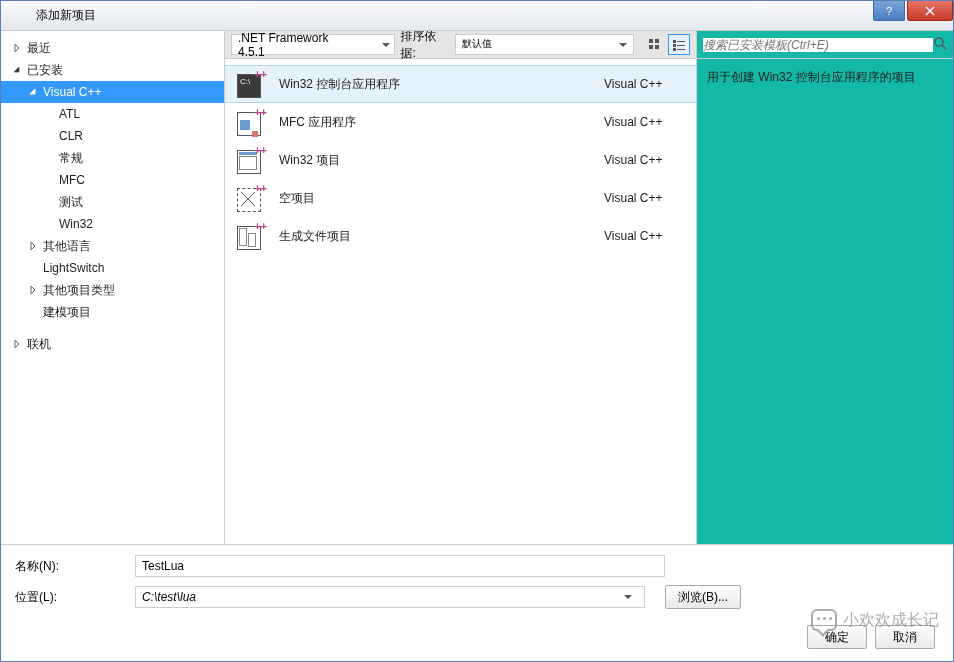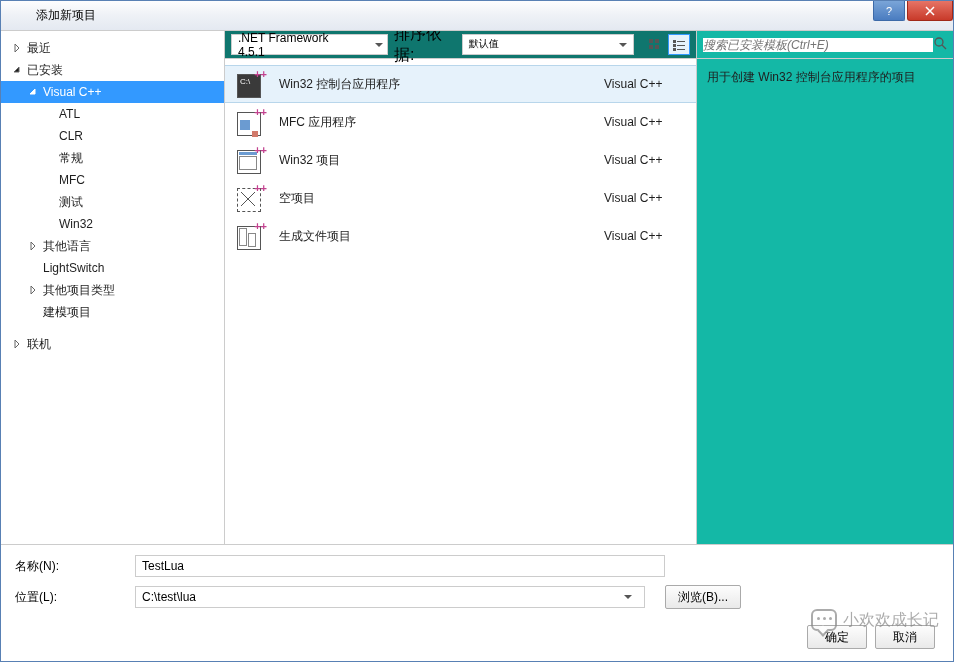--- a/index.html
+++ b/index.html
@@ -18,24 +18,24 @@
 .tree-item { display: flex; align-items: center; height: 22px; padding-left: 8px; cursor: pointer; font-size: 12px; color: #1e1e1e; }
 .tree-item.selected { background: #3399ff; color: #fff; }
 .tree-toggle { width: 12px; height: 12px; margin-right: 4px; display: flex; align-items: center; justify-content: center; }
 .tree-toggle svg { width: 10px; height: 10px; }
 .tree-item.d1 { padding-left: 10px; }
 .tree-item.d2 { padding-left: 26px; }
 .tree-item.d3 { padding-left: 42px; }
 .tree-item.d3 .tree-toggle, .tree-item.leaf .tree-toggle { visibility: hidden; }
 
 .center { flex: 1; display: flex; flex-direction: column; border-right: 1px solid #ccc; }
-.toolbar { height: 28px; border-bottom: 1px solid #ccc; display: flex; align-items: center; padding: 0 6px; gap: 6px; background: #0f766e; }
+.toolbar { height: 28px; border-bottom: 1px solid #ccc; display: flex; align-items: center; padding: 0 6px; gap: 6px; background: #e5e5e5; }
 .fw-dd { display: flex; align-items: center; border: 1px solid #ccc; height: 21px; padding: 0 4px 0 6px; background: #fff; }
 .fw-dd-text { font-size: 12px; margin-right: 30px; }
-.sort-label { font-size: 16px; }
+.sort-label { font-size: 12px; }
 .sort-dd { border: 1px solid #ccc; height: 21px; padding: 2px 18px 2px 6px; background: #fff; font-size: 10px; width: 188px; position: relative; }
 .sort-dd::after { content: ""; position: absolute; right: 6px; top: 8px; border: 4px solid transparent; border-top-color: #555; }
 .view-btns { display: flex; gap: 2px; margin-left: 4px; }
 .view-btn { width: 22px; height: 21px; border: 1px solid transparent; display: flex; align-items: center; justify-content: center; }
 .view-btn.active { border-color: #3399ff; background: #e6f2fb; }
 .view-btn svg { width: 14px; height: 14px; }
 
 .templates { flex: 1; padding: 6px 0; overflow: auto; }
 .tpl-row { display: flex; align-items: center; height: 38px; padding: 0 12px; cursor: pointer; }
 .tpl-row.selected { background: #e6f2fb; border-top: 1px solid #b8d6eb; border-bottom: 1px solid #b8d6eb; }
@@ -50,21 +50,21 @@
 .search-inp { flex: 1; border: none; outline: none; font-size: 12px; font-style: italic; color: #888; }
 .search-ic { color: #555; }
 .desc-area { padding: 8px 10px; font-size: 12px; line-height: 1.8; color: #1e1e1e; }
 .desc-area b { font-weight: normal; }
 
 .bottom { padding: 10px 14px 12px; background: #fff; }
 .form-row { display: flex; align-items: center; margin-bottom: 8px; }
 .form-label { width: 120px; font-size: 12px; }
 .form-input { height: 22px; border: 1px solid #ccc; padding: 2px 6px; font-size: 12px; background: #fff; }
 .form-input.name { width: 530px; }
-.form-input.loc { width: 510px; display: flex; align-items: center; justify-content: space-between; padding-right: 12px; }
+.form-input.loc { width: 510px; display: flex; align-items: center; justify-content: space-between; padding-right: 12px; font-style: italic; }
 .dd-arrow { border: 4px solid transparent; border-top-color: #555; margin-top: 4px; }
 .btn { height: 24px; padding: 0 12px; border: 1px solid #aaa; background: linear-gradient(#fdfdfd, #e9e9e9); font-size: 12px; cursor: pointer; border-radius: 2px; }
 .btn-row { display: flex; justify-content: flex-end; gap: 8px; margin-top: 16px; padding-right: 4px; }
 .btn-row .btn { width: 60px; }
 
 .watermark { position: absolute; right: 14px; bottom: 30px; display: flex; align-items: center; gap: 6px; color: #888; font-size: 16px; pointer-events: none; opacity: 0.7; }
 .watermark .bubble { width: 26px; height: 22px; border: 2px solid #888; border-radius: 6px; position: relative; }
 .watermark .bubble::after { content: ""; position: absolute; bottom: -6px; left: 6px; width: 6px; height: 6px; border-left: 2px solid #888; border-bottom: 2px solid #888; transform: rotate(-45deg); background: #fff; }
 .watermark .dots { position: absolute; top: 6px; left: 4px; display: flex; gap: 3px; }
 .watermark .dots span { width: 3px; height: 3px; background: #888; border-radius: 50%; }

